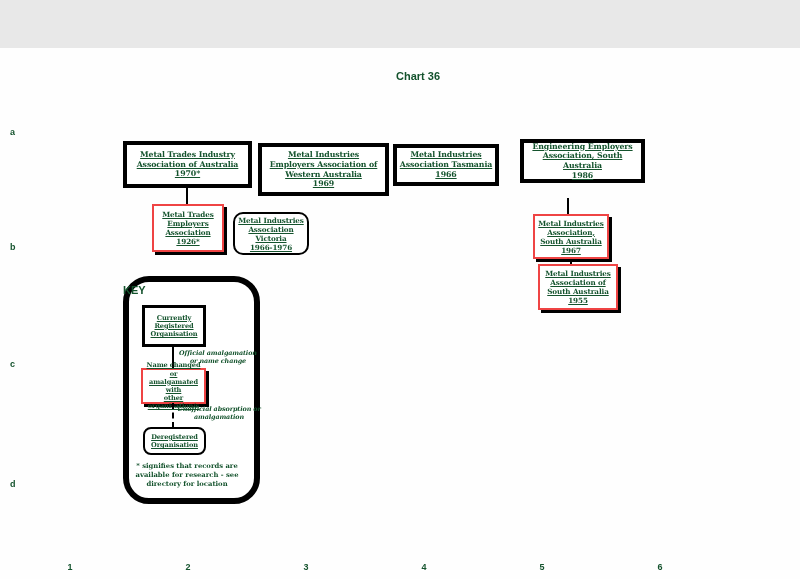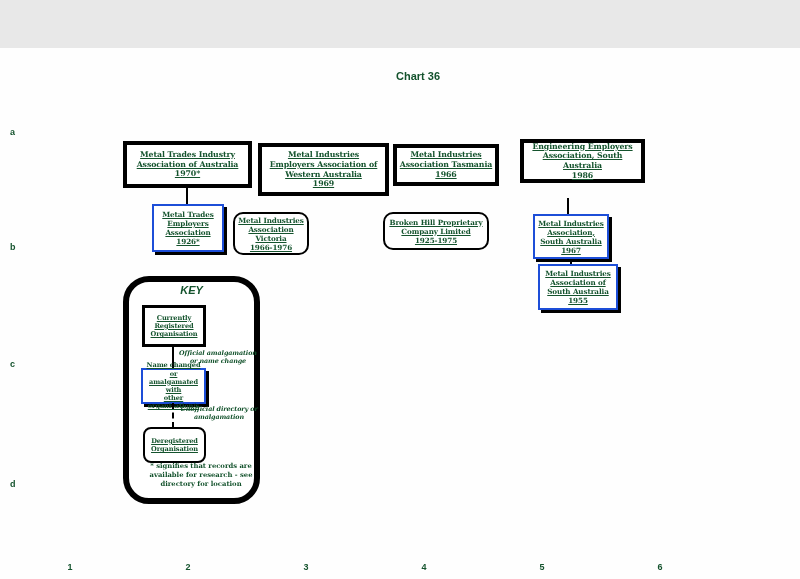--- a/index.html
+++ b/index.html
@@ -7,34 +7,34 @@
         font-family:"Liberation Sans",sans-serif;color:#14532d;margin-top:48px;}
   .hdr{position:absolute;left:40px;top:22px;width:756px;text-align:center;}
   .chart-label{font-weight:bold;font-size:11px;letter-spacing:0;}
   .chart-title{font-weight:bold;font-size:12px;letter-spacing:-0.2px;margin-top:1px;}
   .node{position:absolute;box-sizing:border-box;background:#fff;
         font-family:"DejaVu Serif",serif;font-weight:bold;text-align:center;
         white-space:pre-line;display:flex;align-items:center;justify-content:center;
         font-size:7.2px;line-height:1.25;letter-spacing:-0.1px;text-decoration:underline;}
   .row-a{font-size:7.8px;}
   .st-registered{border:4px solid #000;}
-  .st-renamed{border:2px solid #1d4ed8;box-shadow:3px 3px 0 #000;}
+  .st-renamed{border:2px solid #ef4444;box-shadow:3px 3px 0 #000;}
   .st-dereg{border:2px solid #000;border-radius:10px;}
   .vline{position:absolute;width:2px;background:#000;}
   .vdash{position:absolute;width:0;border-left:2px dashed #000;}
   .keybox{position:absolute;left:123px;top:228px;width:137px;height:228px;
           box-sizing:border-box;border:6px solid #000;border-radius:26px;background:#fff;}
-  .key-title{position:absolute;left:123px;top:236px;width:137px;text-align:center;
-             font-weight:bold;font-style:italic;font-size:11px;}
+  .key-title{position:absolute;left:123px;top:236px;width:137px;text-align:left;
+             font-weight:bold;font-size:11px;}
   .key-node{font-size:6.6px;}
   .key-reg{border:3px solid #000;}
   .key-label{position:absolute;font-family:"DejaVu Serif",serif;font-weight:bold;
              font-size:6.4px;line-height:1.3;white-space:pre-line;text-align:center;
              letter-spacing:-0.1px;font-style:italic;}
-  .key-foot{position:absolute;left:140px;top:414px;width:122px;text-align:center;
+  .key-foot{position:absolute;left:126px;top:414px;width:122px;text-align:center;
             font-family:"DejaVu Serif",serif;font-weight:bold;font-size:6.8px;
             line-height:1.35;white-space:pre-line;}
   .row-label{position:absolute;left:10px;font-weight:bold;font-size:9px;}
   .col-label{position:absolute;top:514px;width:12px;text-align:center;
              font-weight:bold;font-size:9px;}
   .note{position:absolute;left:0;top:540px;width:712px;text-align:center;
         font-weight:bold;font-style:italic;font-size:6.8px;line-height:1.35;
         letter-spacing:-0.1px;}
 </style>
 </head>
@@ -78,23 +78,20 @@
   <div class="vline" style="left:570px;top:211px;height:6px"></div>
 
   <div class="node st-renamed" style="left:152px;top:156px;width:72px;height:48px">Metal Trades
 Employers
 Association
 1926*</div>
   <div class="node st-dereg" style="left:233px;top:164px;width:76px;height:43px">Metal Industries
 Association
 Victoria
 1966-1976</div>
-  <div class="node st-dereg" style="left:383px;top:164px;width:106px;height:38px">Broken Hill Proprietary
-Company Limited
-1925-1975</div>
   <div class="node st-renamed" style="left:533px;top:166px;width:76px;height:45px">Metal Industries
 Association,
 South Australia
 1967</div>
   <div class="node st-renamed" style="left:538px;top:216px;width:80px;height:46px">Metal Industries
 Association of
 South Australia
 1955</div>
 
   <div class="keybox"></div>
@@ -107,24 +104,24 @@
   <div class="vline" style="left:172px;top:298px;height:23px"></div>
   <div class="key-label" style="left:179px;top:301px;width:78px">Official amalgamation
 or name change</div>
 
   <div class="node key-node st-renamed" style="left:141px;top:320px;width:65px;height:36px">Name changed or
 amalgamated with
 other
 organisation/s</div>
 
   <div class="vdash" style="left:172px;top:355px;height:25px"></div>
-  <div class="key-label" style="left:177px;top:357px;width:84px">Unofficial directory or
+  <div class="key-label" style="left:177px;top:357px;width:84px">Unofficial absorption or
 amalgamation</div>
 
-  <div class="node key-node st-dereg" style="left:143px;top:379px;width:63px;height:36px;border-radius:8px">Deregistered
+  <div class="node key-node st-dereg" style="left:143px;top:379px;width:63px;height:28px;border-radius:8px">Deregistered
 Organisation</div>
 
   <div class="key-foot">* signifies that records are
 available for research - see
 directory for location</div>
 
   <div class="note">
     <div>NOTE. ALL DATES GIVEN IDENTIFY INDUSTRIAL ORGANISATIONS FROM YEAR OF REGISTRATION UNDER THE CONCILIATION &amp; ARBITRATION ACT 1904 (&amp;</div>
     <div>SUBSEQUENTLY THE INDUSTRIAL RELATIONS ACT 1988), COMMONWEALTH OF AUSTRALIA. ESTABLISHMENT DATES MAY DIFFER.</div>
   </div>

